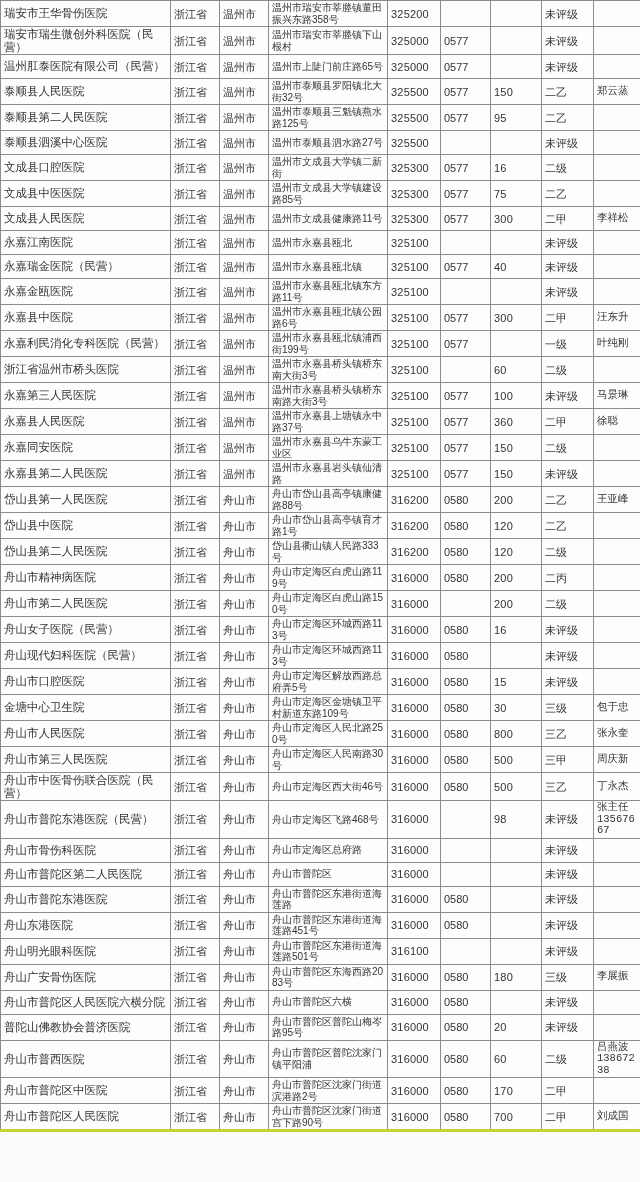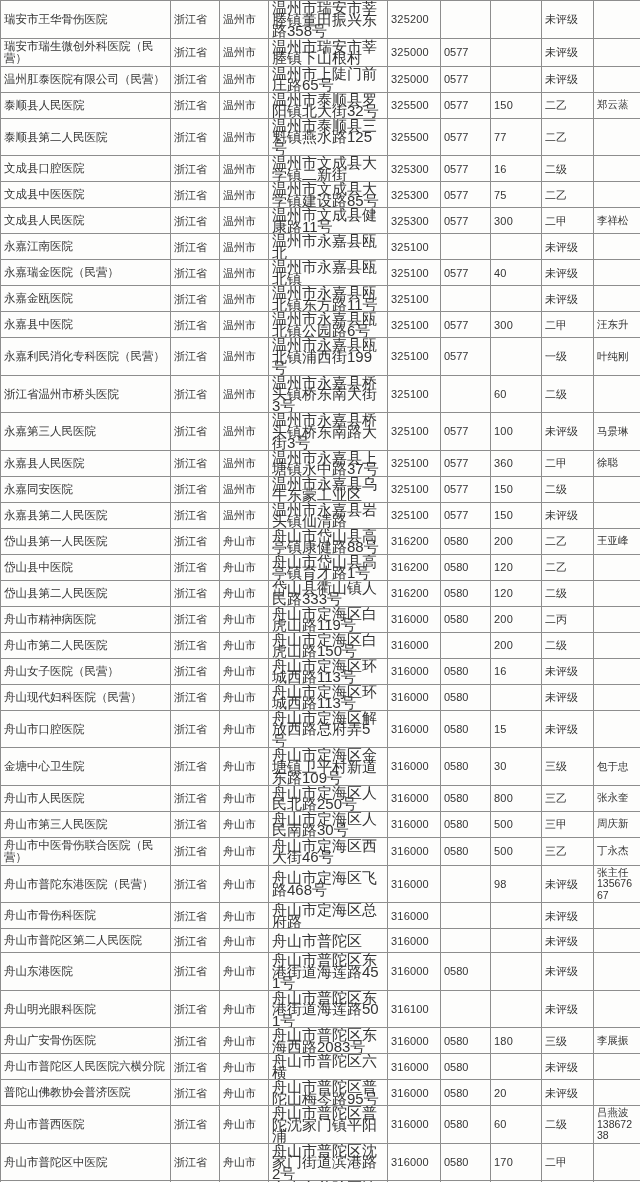--- a/index.html
+++ b/index.html
@@ -28,26 +28,26 @@
     border:1px solid #8d8d8d;
     padding:1px 3px;
     font-size:11px;
     line-height:12px;
     color:#333;
     vertical-align:middle;
     overflow:hidden;
     word-break:break-all;
   }
   td.col-name{font-size:11.5px;line-height:12.5px;}
-  td.col-address{font-size:15px;line-height:11.5px;}
+  td.col-address{font-size:10px;line-height:11.5px;}
   td.col-postcode,td.col-areacode,td.col-beds{
     font-family:"Liberation Sans","DejaVu Sans Mono",sans-serif;
     letter-spacing:0.2px;
   }
-  td.col-contact{font-size:10.5px;line-height:11.5px;}
+  td.col-contact{font-size:10.5px;line-height:11.5px;font-family:Liberation Mono, monospace;}
   tr{height:24px;}
 </style>
 </head>
 <body>
 
 <table class="hospital-table">
   <colgroup>
     <col class="c-name">
       <col class="c-province">
       <col class="c-city">
@@ -103,22 +103,33 @@
         <td class="col-grade">二乙</td>
         <td class="col-contact">郑云蒸</td>
       </tr>
       <tr>
         <td class="col-name">泰顺县第二人民医院</td>
         <td class="col-province">浙江省</td>
         <td class="col-city">温州市</td>
         <td class="col-address">温州市泰顺县三魁镇燕水路125号</td>
         <td class="col-postcode">325500</td>
         <td class="col-area_code">0577</td>
-        <td class="col-beds">77</td>
+        <td class="col-beds">95</td>
         <td class="col-grade">二乙</td>
+        <td class="col-contact"></td>
+      </tr>
+      <tr>
+        <td class="col-name">泰顺县泗溪中心医院</td>
+        <td class="col-province">浙江省</td>
+        <td class="col-city">温州市</td>
+        <td class="col-address">温州市泰顺县泗水路27号</td>
+        <td class="col-postcode">325500</td>
+        <td class="col-area_code"></td>
+        <td class="col-beds"></td>
+        <td class="col-grade">未评级</td>
         <td class="col-contact"></td>
       </tr>
       <tr>
         <td class="col-name">文成县口腔医院</td>
         <td class="col-province">浙江省</td>
         <td class="col-city">温州市</td>
         <td class="col-address">温州市文成县大学镇二新街</td>
         <td class="col-postcode">325300</td>
         <td class="col-area_code">0577</td>
         <td class="col-beds">16</td>
@@ -411,20 +422,31 @@
         <td class="col-grade">未评级</td>
         <td class="col-contact"></td>
       </tr>
       <tr>
         <td class="col-name">舟山市普陀区第二人民医院</td>
         <td class="col-province">浙江省</td>
         <td class="col-city">舟山市</td>
         <td class="col-address">舟山市普陀区</td>
         <td class="col-postcode">316000</td>
         <td class="col-area_code"></td>
+        <td class="col-beds"></td>
+        <td class="col-grade">未评级</td>
+        <td class="col-contact"></td>
+      </tr>
+      <tr>
+        <td class="col-name">舟山市普陀东港医院</td>
+        <td class="col-province">浙江省</td>
+        <td class="col-city">舟山市</td>
+        <td class="col-address">舟山市普陀区东港街道海莲路</td>
+        <td class="col-postcode">316000</td>
+        <td class="col-area_code">0580</td>
         <td class="col-beds"></td>
         <td class="col-grade">未评级</td>
         <td class="col-contact"></td>
       </tr>
       <tr>
         <td class="col-name">舟山东港医院</td>
         <td class="col-province">浙江省</td>
         <td class="col-city">舟山市</td>
         <td class="col-address">舟山市普陀区东港街道海莲路451号</td>
         <td class="col-postcode">316000</td>

